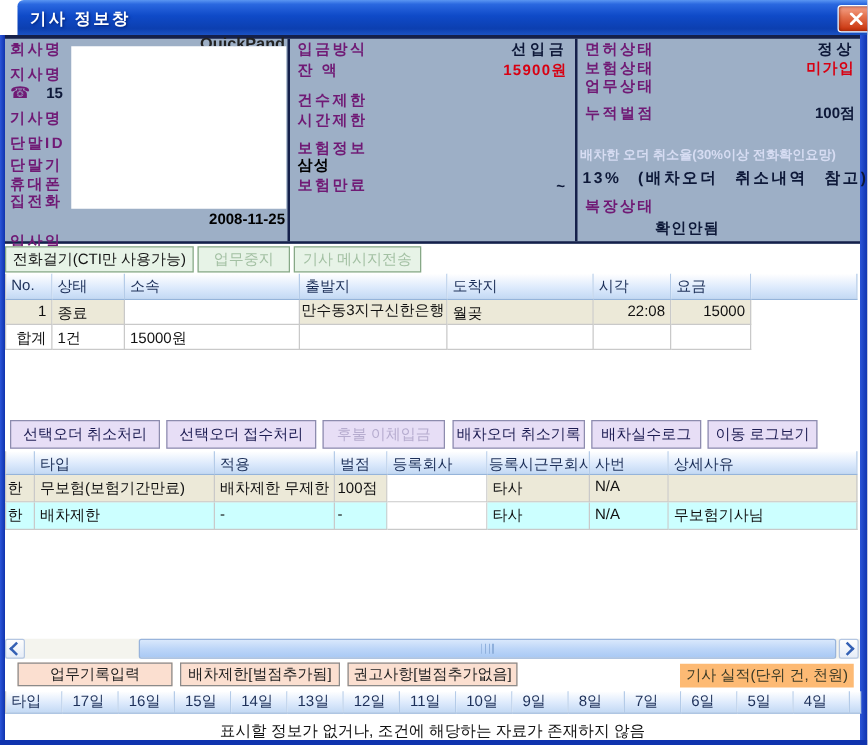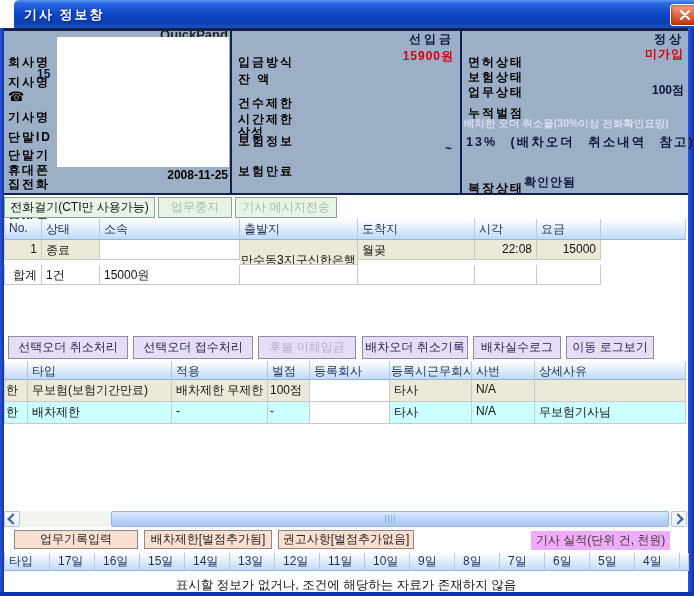--- a/index.html
+++ b/index.html
@@ -15,21 +15,21 @@
     border-radius:3px;display:flex;align-items:center;justify-content:center;cursor:pointer;
     background:linear-gradient(180deg,#f6a58c 0%,#e4724e 40%,#cc3a14 90%);box-shadow:inset 0 0 3px #7a1800;}
   .b-left{position:absolute;left:0;top:28px;width:4px;height:568px;background:linear-gradient(90deg,#2b55d8,#0f33ae);}
   .b-right{position:absolute;left:688px;top:28px;width:6px;height:568px;background:linear-gradient(90deg,#2b55d8,#0f33ae);}
   .b-bottom{position:absolute;left:0;top:592px;width:694px;height:4px;background:#0f33ae;}
   
   .panelArea{position:absolute;left:4px;top:28px;width:684px;height:167px;background:#9dafc6;
     border-top:3px solid #15204a;border-bottom:2px solid #15204a;box-sizing:border-box;}
   .vsep{position:absolute;top:0;width:2px;height:100%;background:#15204a;}
   .pnl{position:absolute;top:0;height:100%;}
-  .lbl{position:absolute;color:#000000;font-weight:bold;letter-spacing:2px;white-space:nowrap;margin-top:23px;}
+  .lbl{position:absolute;color:#701a75;font-weight:bold;letter-spacing:2px;white-space:nowrap;}
   .val{position:absolute;color:#0d1838;font-weight:bold;white-space:nowrap;}
   .red{color:#d80012;}
   .clipTxt{position:absolute;top:-4px;right:2px;height:10px;overflow:hidden;color:#222;
     font-weight:bold;font-size:13px;white-space:nowrap;}
   .redact{position:absolute;left:53px;top:6px;width:172px;height:130px;background:#fff;}
   .notice{position:absolute;color:#d6dcf2;font-size:10.5px;letter-spacing:0;white-space:nowrap;font-weight:bold;}
   .rate{position:absolute;color:#0d1838;font-weight:bold;font-size:12.5px;letter-spacing:2px;word-spacing:8px;white-space:nowrap;}
   
   .btn{position:absolute;display:flex;align-items:center;justify-content:center;box-sizing:border-box;
     white-space:nowrap;cursor:pointer;overflow:hidden;}
@@ -66,21 +66,21 @@
   .sbtn{position:absolute;top:0;width:16px;height:16px;box-sizing:border-box;cursor:pointer;
     background:linear-gradient(180deg,#fdfdfd,#e6edf8);border:1px solid #b4c6e2;border-radius:2px;
     display:flex;align-items:center;justify-content:center;}
   .chev{width:6px;height:6px;border-left:2px solid #3460b4;border-bottom:2px solid #3460b4;}
   .chev.l{transform:rotate(45deg);margin-left:2px;}
   .chev.rt{transform:rotate(225deg);margin-right:2px;}
   .thumb{position:absolute;left:107px;top:0;width:558px;height:16px;box-sizing:border-box;cursor:pointer;
     background:linear-gradient(180deg,#d9e8fc 0%,#bdd6f8 50%,#a9c9f4 100%);
     border:1px solid #98b4dc;border-radius:2px;display:flex;align-items:center;justify-content:center;}
   .grip{width:11px;height:8px;background:repeating-linear-gradient(90deg,#8fb0dc 0 1px,transparent 1px 3px);}
-  .perf{position:absolute;left:531px;top:531px;background:#f0abfc;color:#3a3a26;
+  .perf{position:absolute;left:544px;top:531px;background:#fdba74;color:#3a3a26;
     padding:1px 5px;white-space:nowrap;}
   .msg{position:absolute;left:4px;top:577px;width:684px;text-align:center;color:#111;font-size:12.5px;white-space:nowrap;}
 </style>
 </head>
 <body>
 
 <div class="win">
 
   <div class="titlebar">
     <span class="title">기사 정보창</span>
@@ -160,21 +160,21 @@
       <div class="cell hdr t1c3 h21">출발지</div>
       <div class="cell hdr t1c4 h21">도착지</div>
       <div class="cell hdr t1c5 h21">시각</div>
       <div class="cell hdr t1c6 h21">요금</div>
       <div class="cell hdr t1cf h21"></div>
     </div>
     <div class="trow">
       <div class="cell first t1c0 h20 beige r">1</div>
       <div class="cell t1c1 h20 beige">종료</div>
       <div class="cell t1c2 h20 white"></div>
-      <div class="cell t1c3 h20 beige" style="padding:12px 1px">만수동3지구신한은행</div>
+      <div class="cell t1c3 h20 beige" style="padding:0 1px">만수동3지구신한은행</div>
       <div class="cell t1c4 h20 beige">월곶</div>
       <div class="cell t1c5 h20 beige r">22:08</div>
       <div class="cell t1c6 h20 beige r">15000</div>
     </div>
     <div class="trow">
       <div class="cell first t1c0 h20 r">합계</div>
       <div class="cell t1c1 h20">1건</div>
       <div class="cell t1c2 h20">15000원</div>
       <div class="cell t1c3 h20"></div>
       <div class="cell t1c4 h20"></div>

